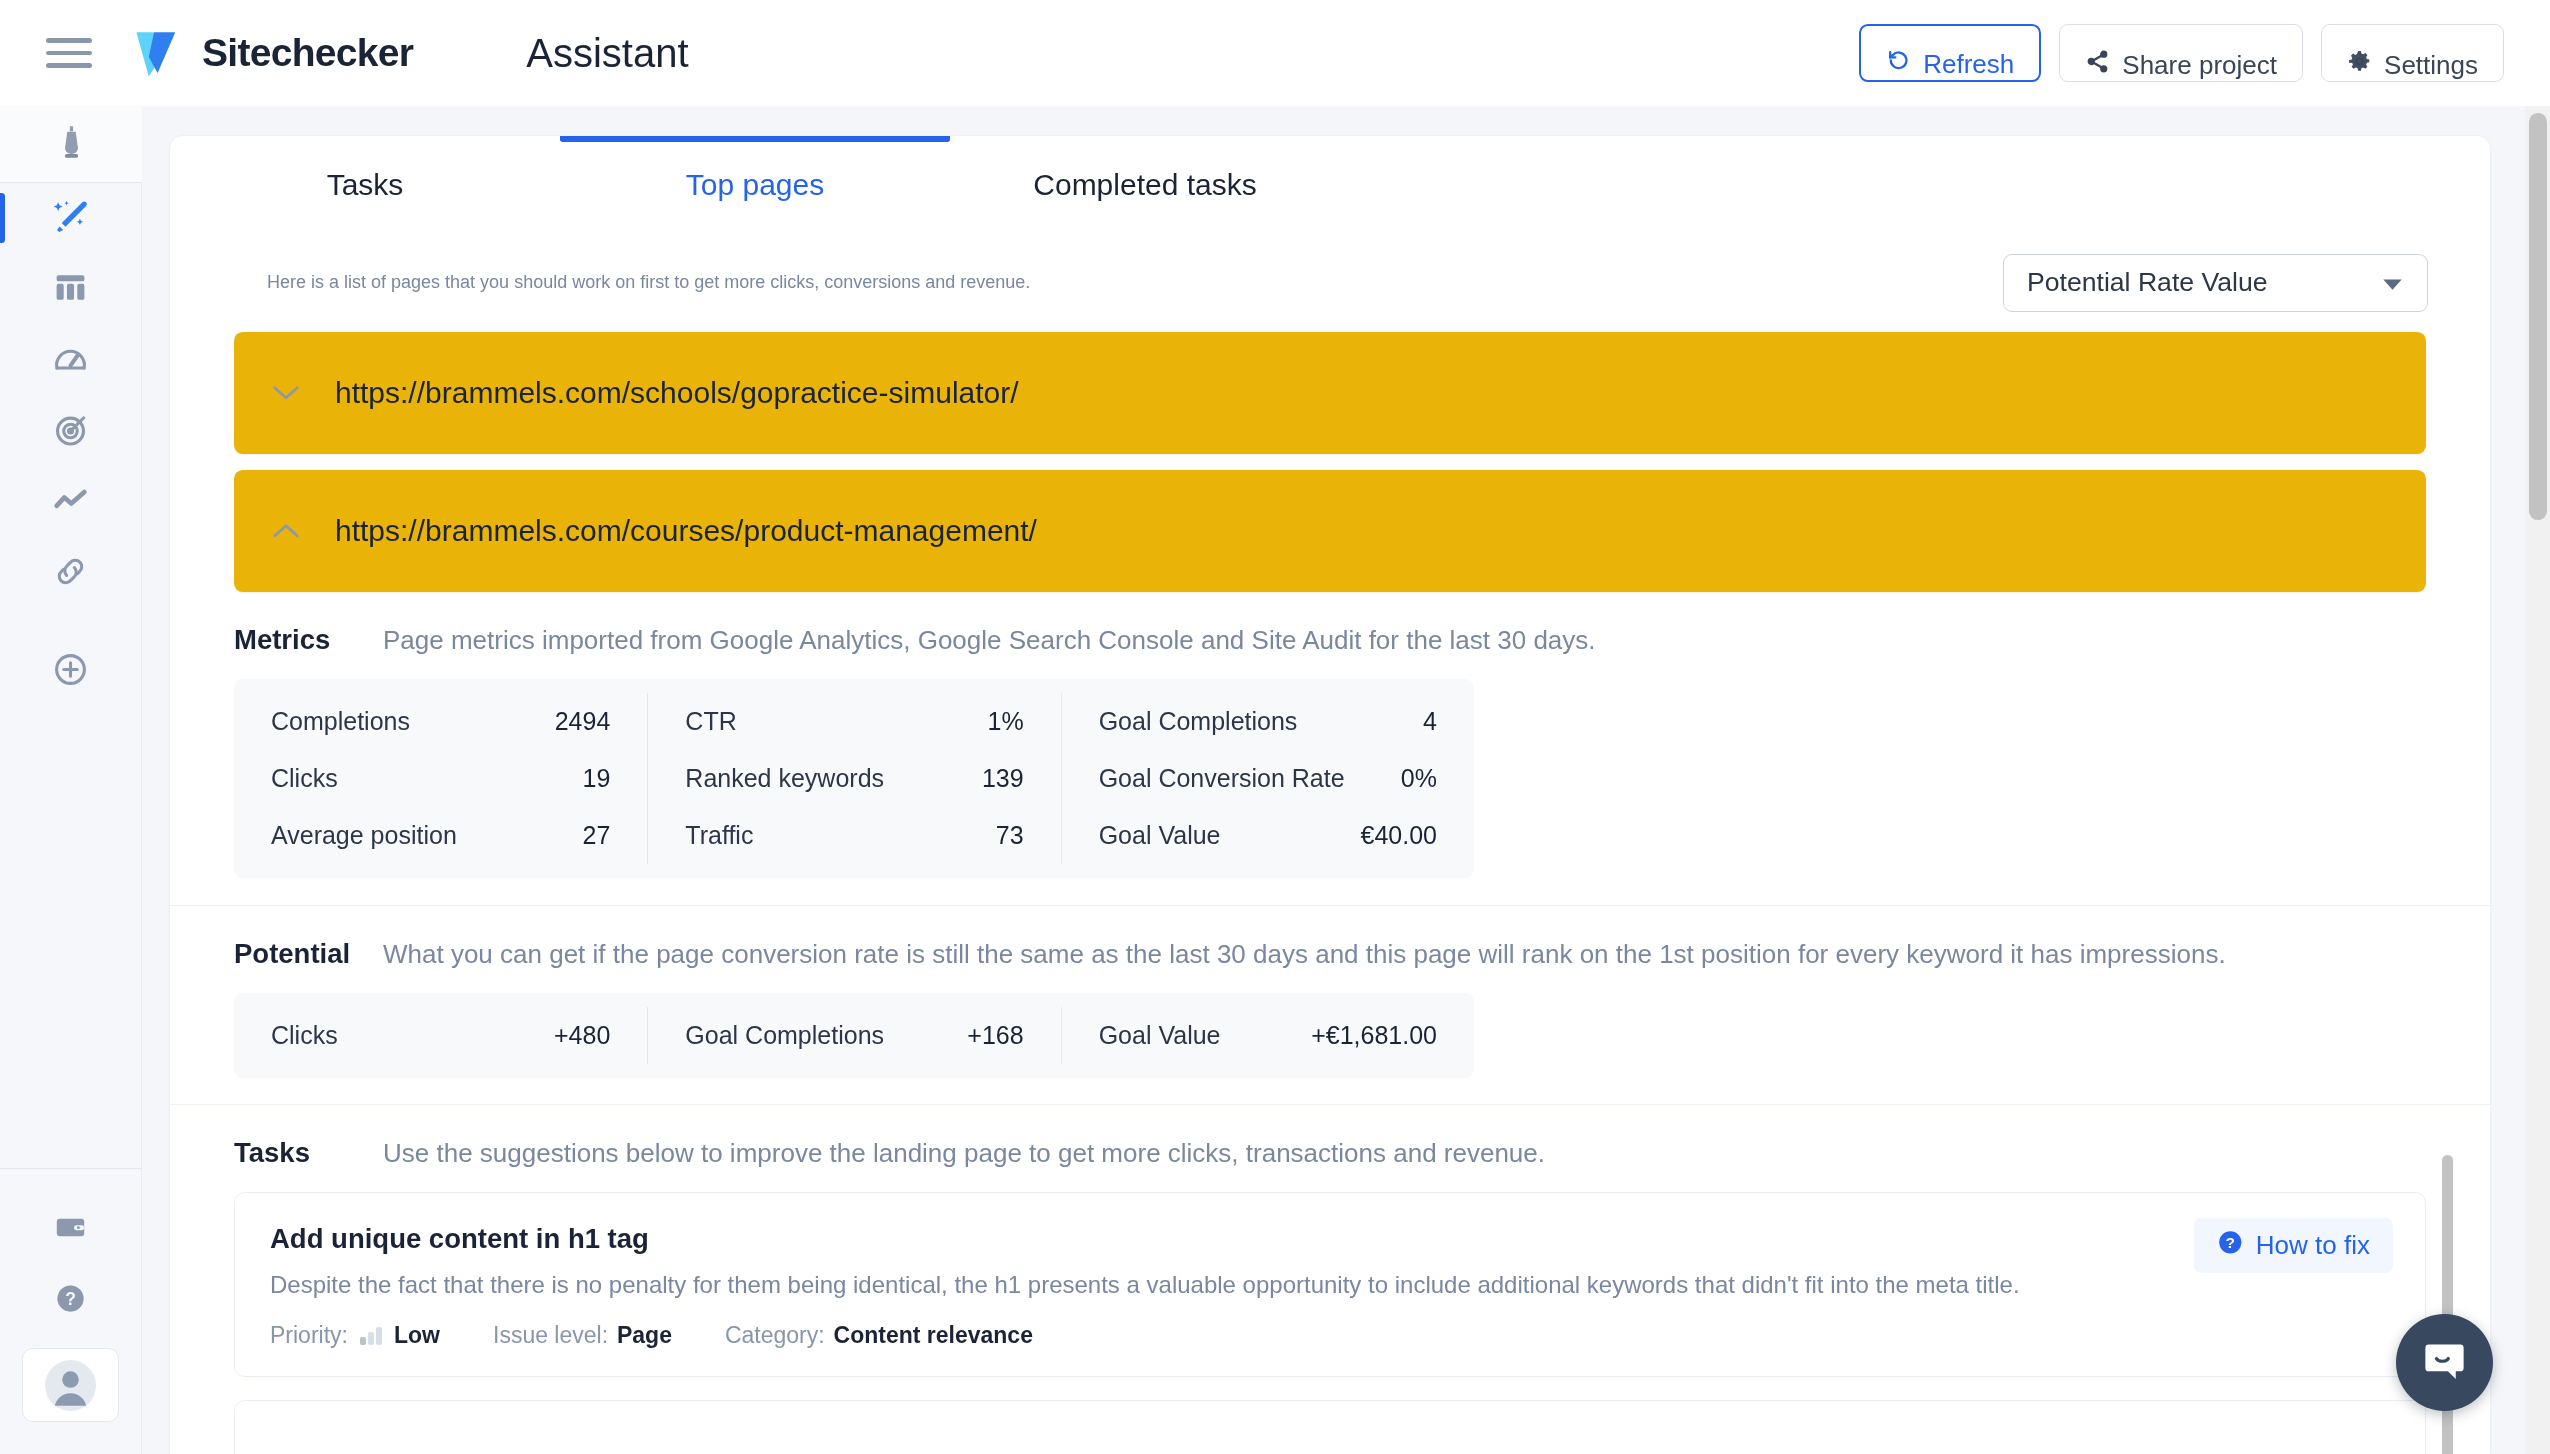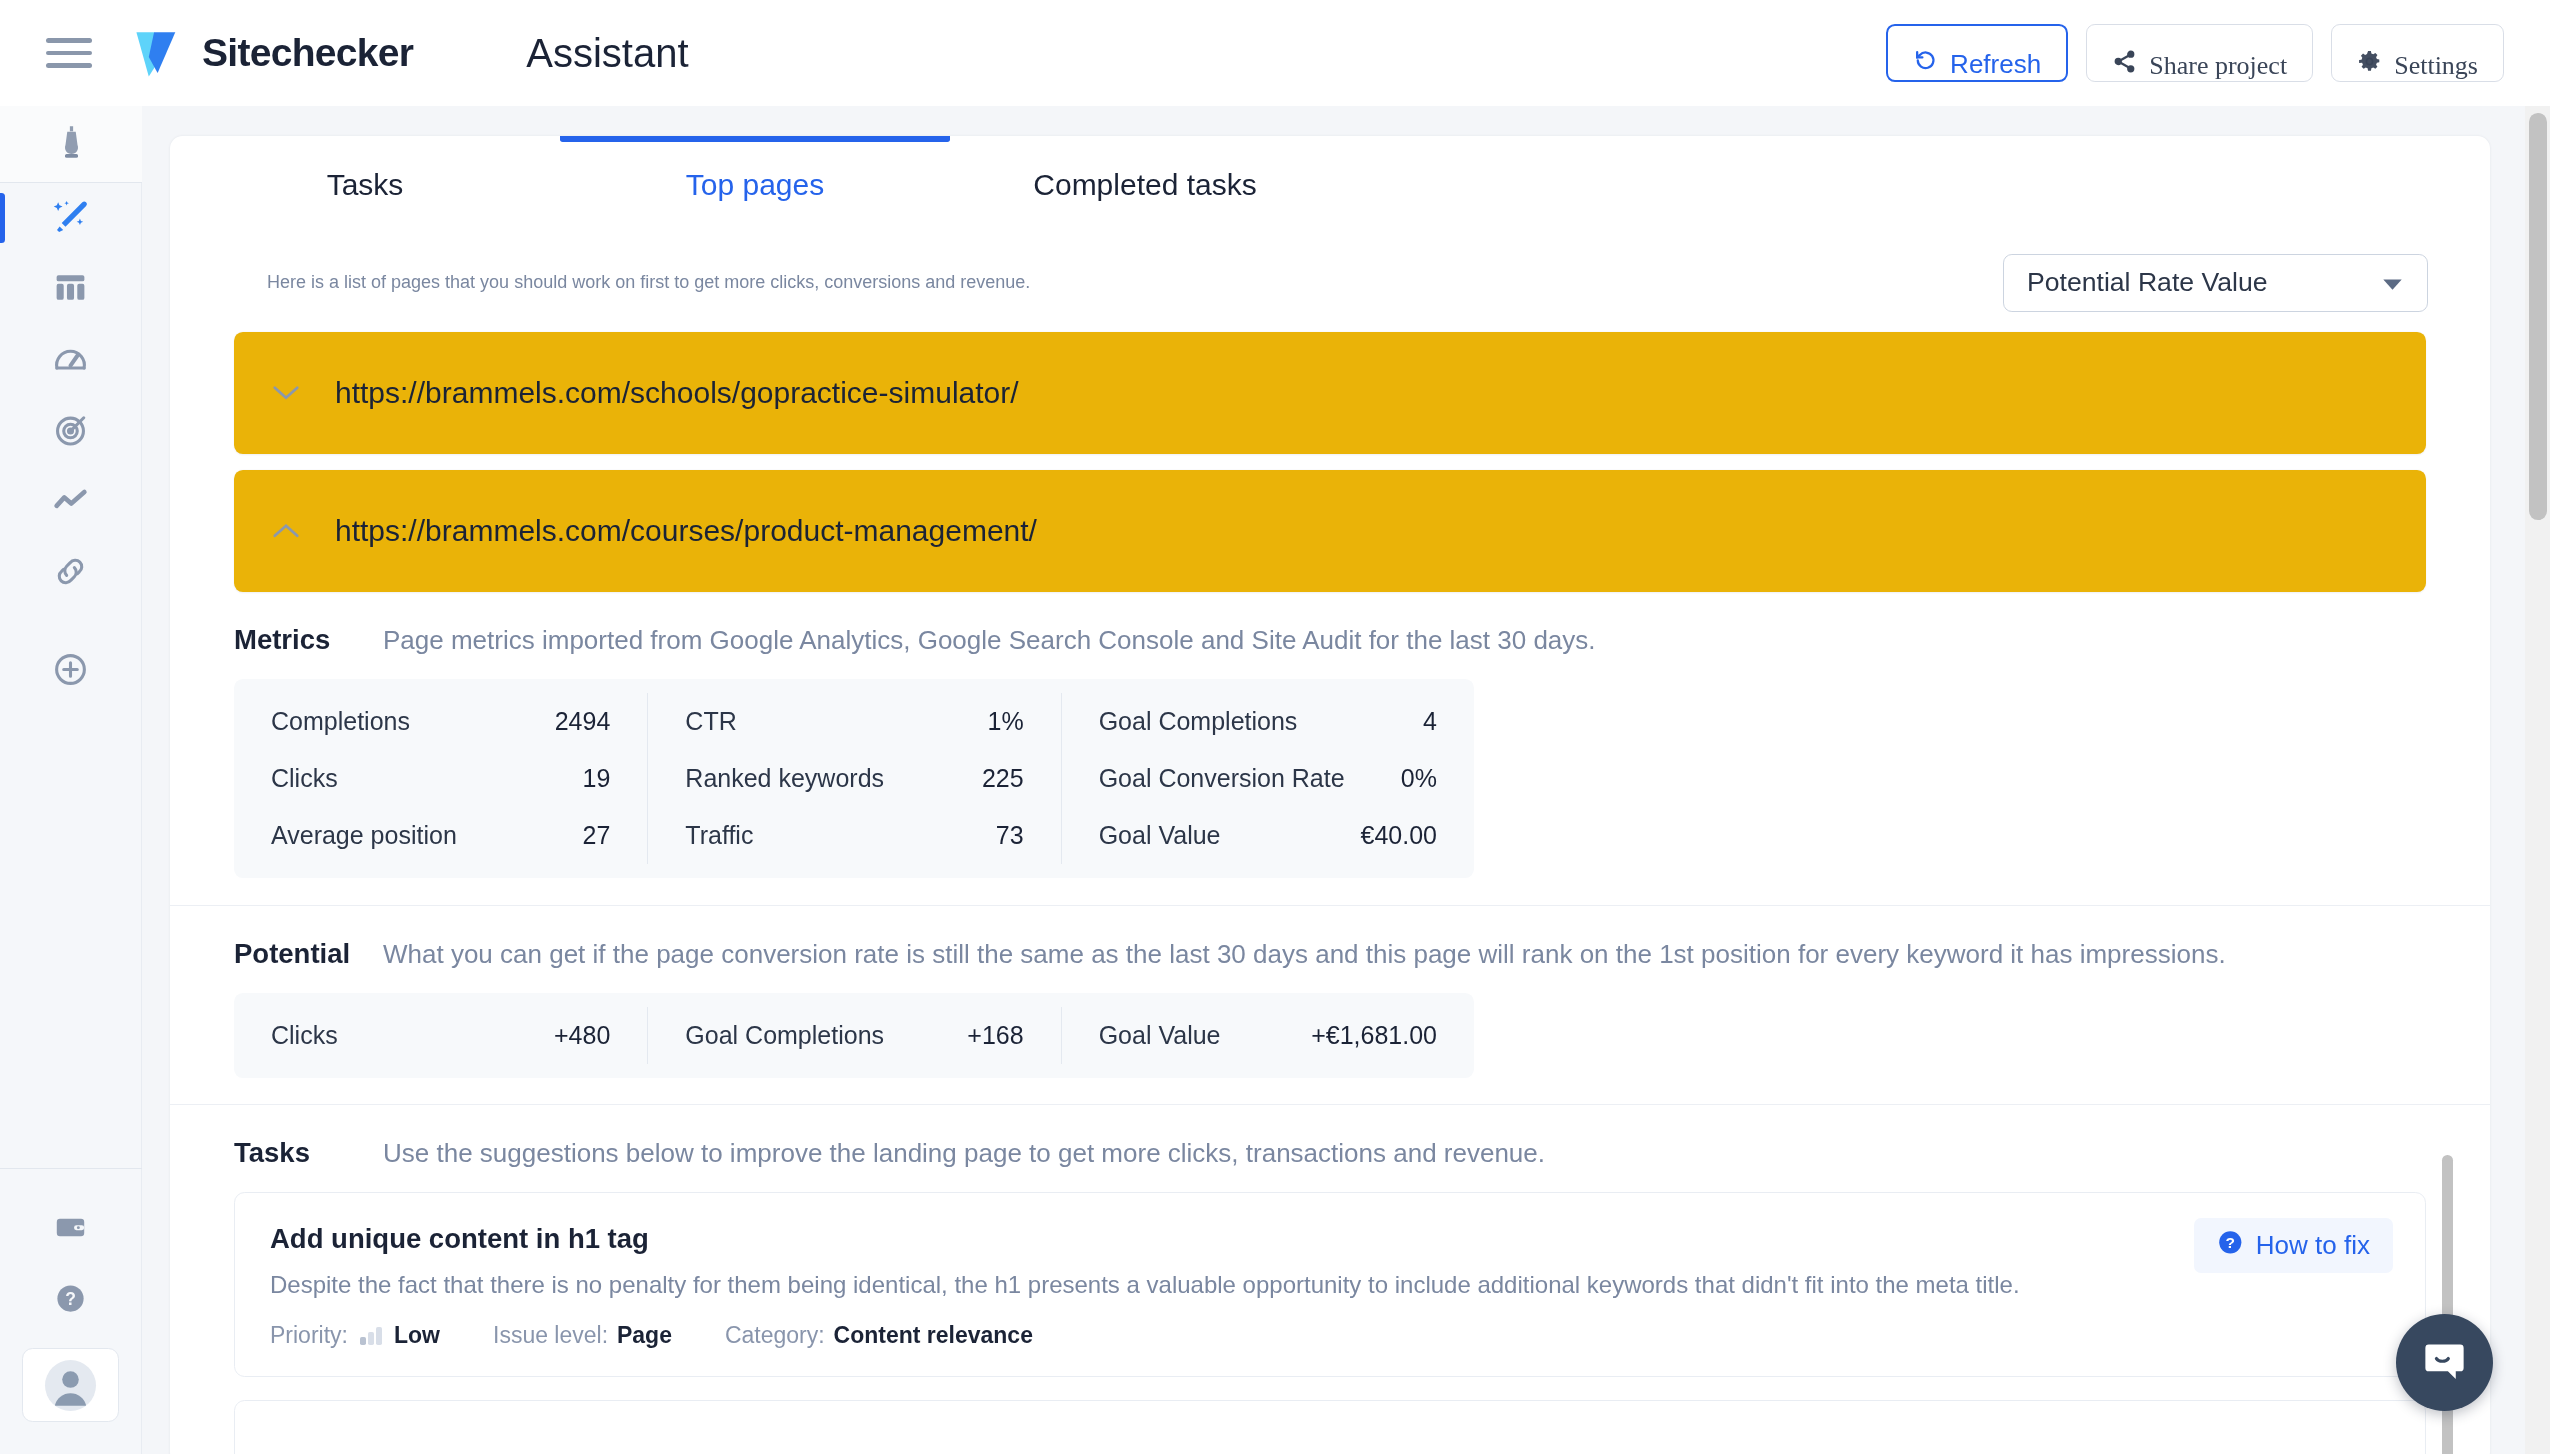--- a/index.html
+++ b/index.html
@@ -31,21 +31,21 @@
   }
   .top-actions {
     margin-left: auto; margin-right: 46px; display: flex; align-items: center; gap: 17.7px;
   }
   .btn {
     height: 58px; border-radius: 8.9px; background: #fff;
     display: flex; align-items: flex-end; gap: 12.4px;
     padding: 0 25px; font-size: 26px; cursor: pointer; white-space: nowrap;
   }
   .btn-outline-primary { border: 2.7px solid #2563eb; color: #2563eb; }
-  .btn-outline { border: 1.8px solid #d9dee7; color: #3a4558; font-family: Liberation Serif, serif; }
+  .btn-outline { border: 1.8px solid #d9dee7; color: #3a4558; }
   .btn svg { flex: none; }
 
   
   .rail {
     position: absolute; top: 106px; left: 0; width: 142px; height: 1348px;
     background: #f5f7fa; border-right: 0.9px solid #e8ecf2;
     display: flex; flex-direction: column; align-items: center;
   }
   .rail-group { width: 100%; display: flex; flex-direction: column; align-items: center; }
   .rail-item {
@@ -429,21 +429,21 @@
           <div class="cell divider">
             <span class="k">Goal Completions</span>
             <span class="v">4</span>
           </div>
           <div class="cell">
             <span class="k">Clicks</span>
             <span class="v">19</span>
           </div>
           <div class="cell divider">
             <span class="k">Ranked keywords</span>
-            <span class="v">225</span>
+            <span class="v">139</span>
           </div>
           <div class="cell divider">
             <span class="k">Goal Conversion Rate</span>
             <span class="v">0%</span>
           </div>
           <div class="cell">
             <span class="k">Average position</span>
             <span class="v">27</span>
           </div>
           <div class="cell divider">

